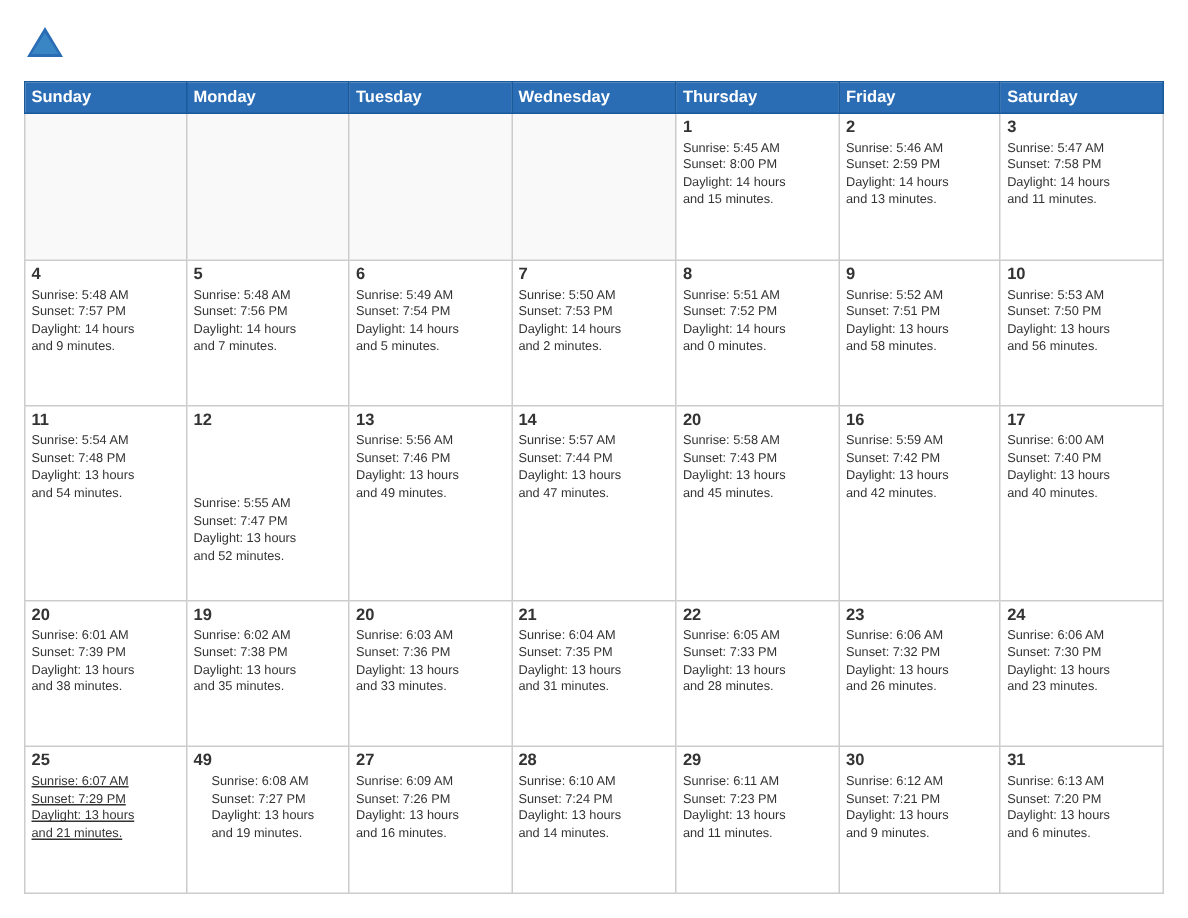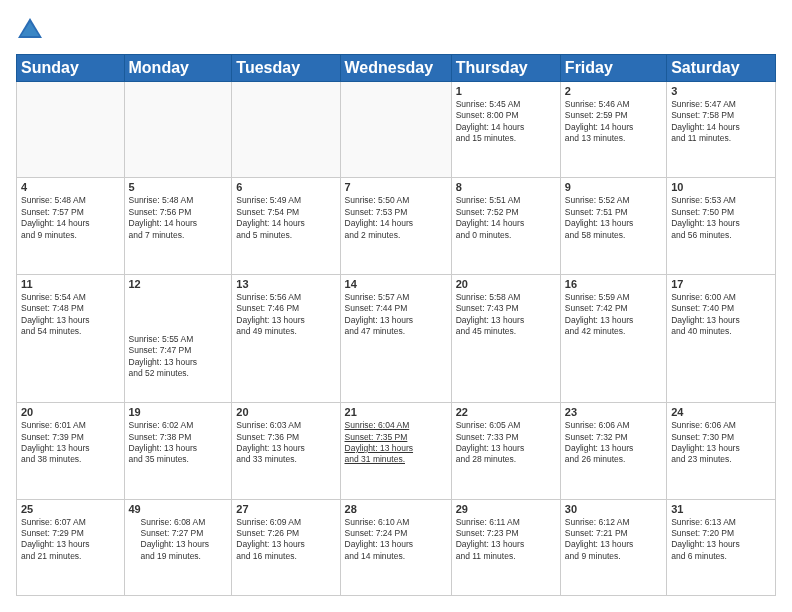--- a/index.html
+++ b/index.html
@@ -61,21 +61,21 @@
       color: #555;
     }
     .calendar {
       width: 100%;
       border-collapse: collapse;
       flex: 1;
     }
     .calendar th {
       background-color: #2a6db5;
       color: white;
-      font-size: 16px;
+      font-size: 11px;
       font-weight: bold;
       padding: 4px 4px;
       text-align: left;
       border: 1px solid #1a5a9a;
     }
     .calendar td {
       border: 1px solid #ccc;
       vertical-align: top;
       padding: 3px 4px;
       font-size: 9px;
@@ -282,21 +282,21 @@
           </td>
           <td>
             <span class="day-num">20</span>
             <div class="day-info" style="white-space: pre-line;">Sunrise: 6:03 AM
 Sunset: 7:36 PM
 Daylight: 13 hours
 and 33 minutes.</div>
           </td>
           <td>
             <span class="day-num">21</span>
-            <div class="day-info" style="white-space: pre-line; text-decoration: underline;">Sunrise: 6:04 AM
+            <div class="day-info" style="white-space: pre-line;">Sunrise: 6:04 AM
 Sunset: 7:35 PM
 Daylight: 13 hours
 and 31 minutes.</div>
           </td>
           <td>
             <span class="day-num">22</span>
             <div class="day-info" style="white-space: pre-line;">Sunrise: 6:05 AM
 Sunset: 7:33 PM
 Daylight: 13 hours
 and 28 minutes.</div>
@@ -312,21 +312,21 @@
             <span class="day-num">24</span>
             <div class="day-info" style="white-space: pre-line;">Sunrise: 6:06 AM
 Sunset: 7:30 PM
 Daylight: 13 hours
 and 23 minutes.</div>
           </td>
         </tr>
         <tr>
           <td>
             <span class="day-num">25</span>
-            <div class="day-info" style="white-space: pre-line;">Sunrise: 6:07 AM
+            <div class="day-info" style="white-space: pre-line; text-decoration: underline;">Sunrise: 6:07 AM
 Sunset: 7:29 PM
 Daylight: 13 hours
 and 21 minutes.</div>
           </td>
           <td>
             <span class="day-num">49</span>
             <div class="day-info" style="white-space: pre-line; margin-left: 12px;">Sunrise: 6:08 AM
 Sunset: 7:27 PM
 Daylight: 13 hours
 and 19 minutes.</div>

